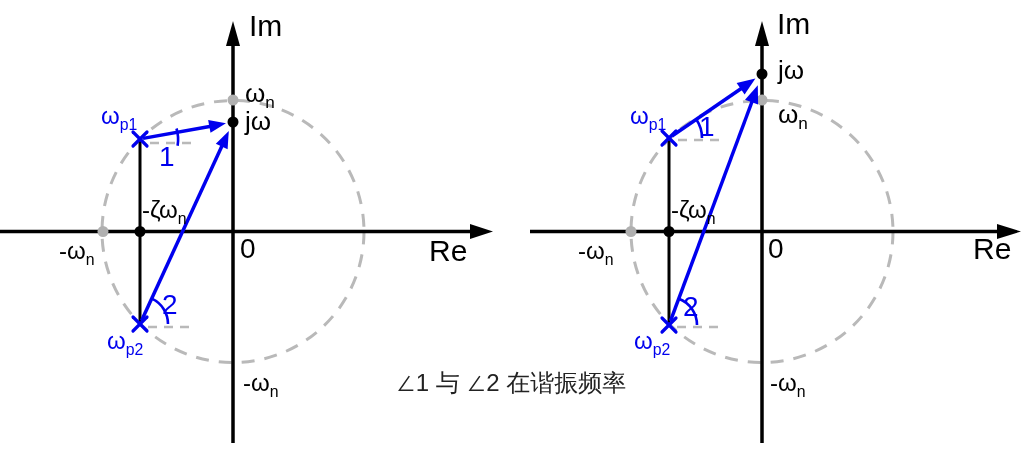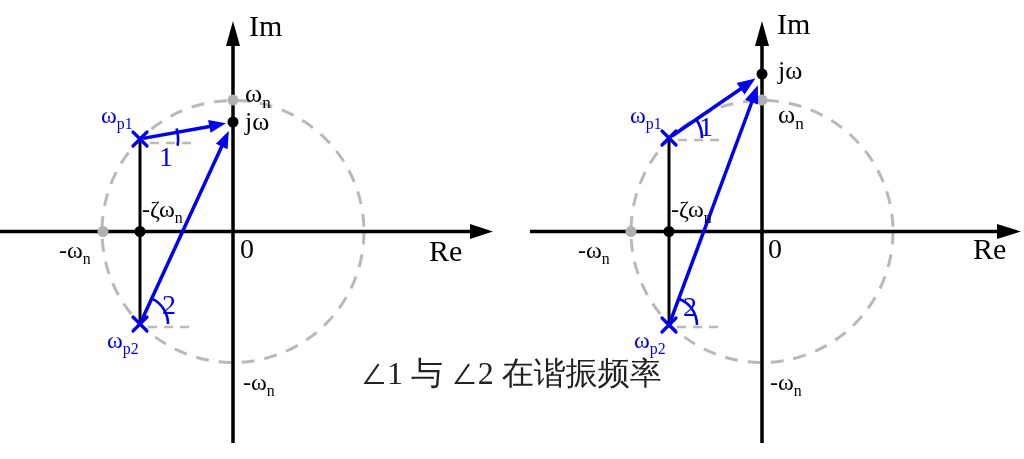--- a/index.html
+++ b/index.html
@@ -4,43 +4,43 @@
 <style>
   :root{
     --blue:#0000ee;
     --gray:#b9b9b9;
     --graydot:#b0b0b0;
     --ink:#000000;
   }
   html,body{margin:0;padding:0;background:#ffffff;}
   .stage{
     position:relative;width:1024px;height:459px;background:#ffffff;
-    font-family:Liberation Serif, serif;overflow:hidden;
+    font-family:Liberation Sans, sans-serif;overflow:hidden;
   }
   .stage svg{position:absolute;left:0;top:0;}
   .axis{stroke:var(--ink);stroke-width:3.5;fill:none;}
   .axis-head{fill:var(--ink);stroke:none;}
   .circle-dashed{stroke:var(--gray);stroke-width:3;fill:none;stroke-dasharray:13 10;}
   .ref-dash{stroke:var(--gray);stroke-width:2.5;fill:none;stroke-dasharray:9 7;}
   .pole-line{stroke:var(--ink);stroke-width:3;fill:none;}
   .gray-dot{fill:var(--graydot);stroke:none;}
   .black-dot{fill:var(--ink);stroke:none;}
   .vec{stroke:var(--blue);stroke-width:3.5;fill:none;}
   .vec-head{fill:var(--blue);stroke:none;}
   .pole-x{stroke:var(--blue);stroke-width:3.2;fill:none;stroke-linecap:round;}
   .arc{stroke:var(--blue);stroke-width:2.6;fill:none;}
   .lbl{position:absolute;color:var(--ink);font-size:26px;line-height:1.05;white-space:nowrap;}
   .lbl sub{font-size:0.66em;line-height:0;}
   .lbl.blue{color:var(--blue);}
   .lbl.axisname{font-size:30px;}
   .lbl.num{font-size:28px;}
   .lbl.anglenum{font-size:28px;color:var(--blue);}
   .caption{
-    position:absolute;left:341px;top:356px;width:340px;text-align:center;
-    color:#222222;font-size:32px;line-height:34px;
+    position:absolute;left:341px;top:366px;width:340px;text-align:center;
+    color:#222222;font-size:24px;line-height:34px;
   }
 </style>
 </head>
 <body>
 
 <div class="stage">
 
   <svg width="1024" height="459" viewBox="0 0 1024 459">
 
     <g>

